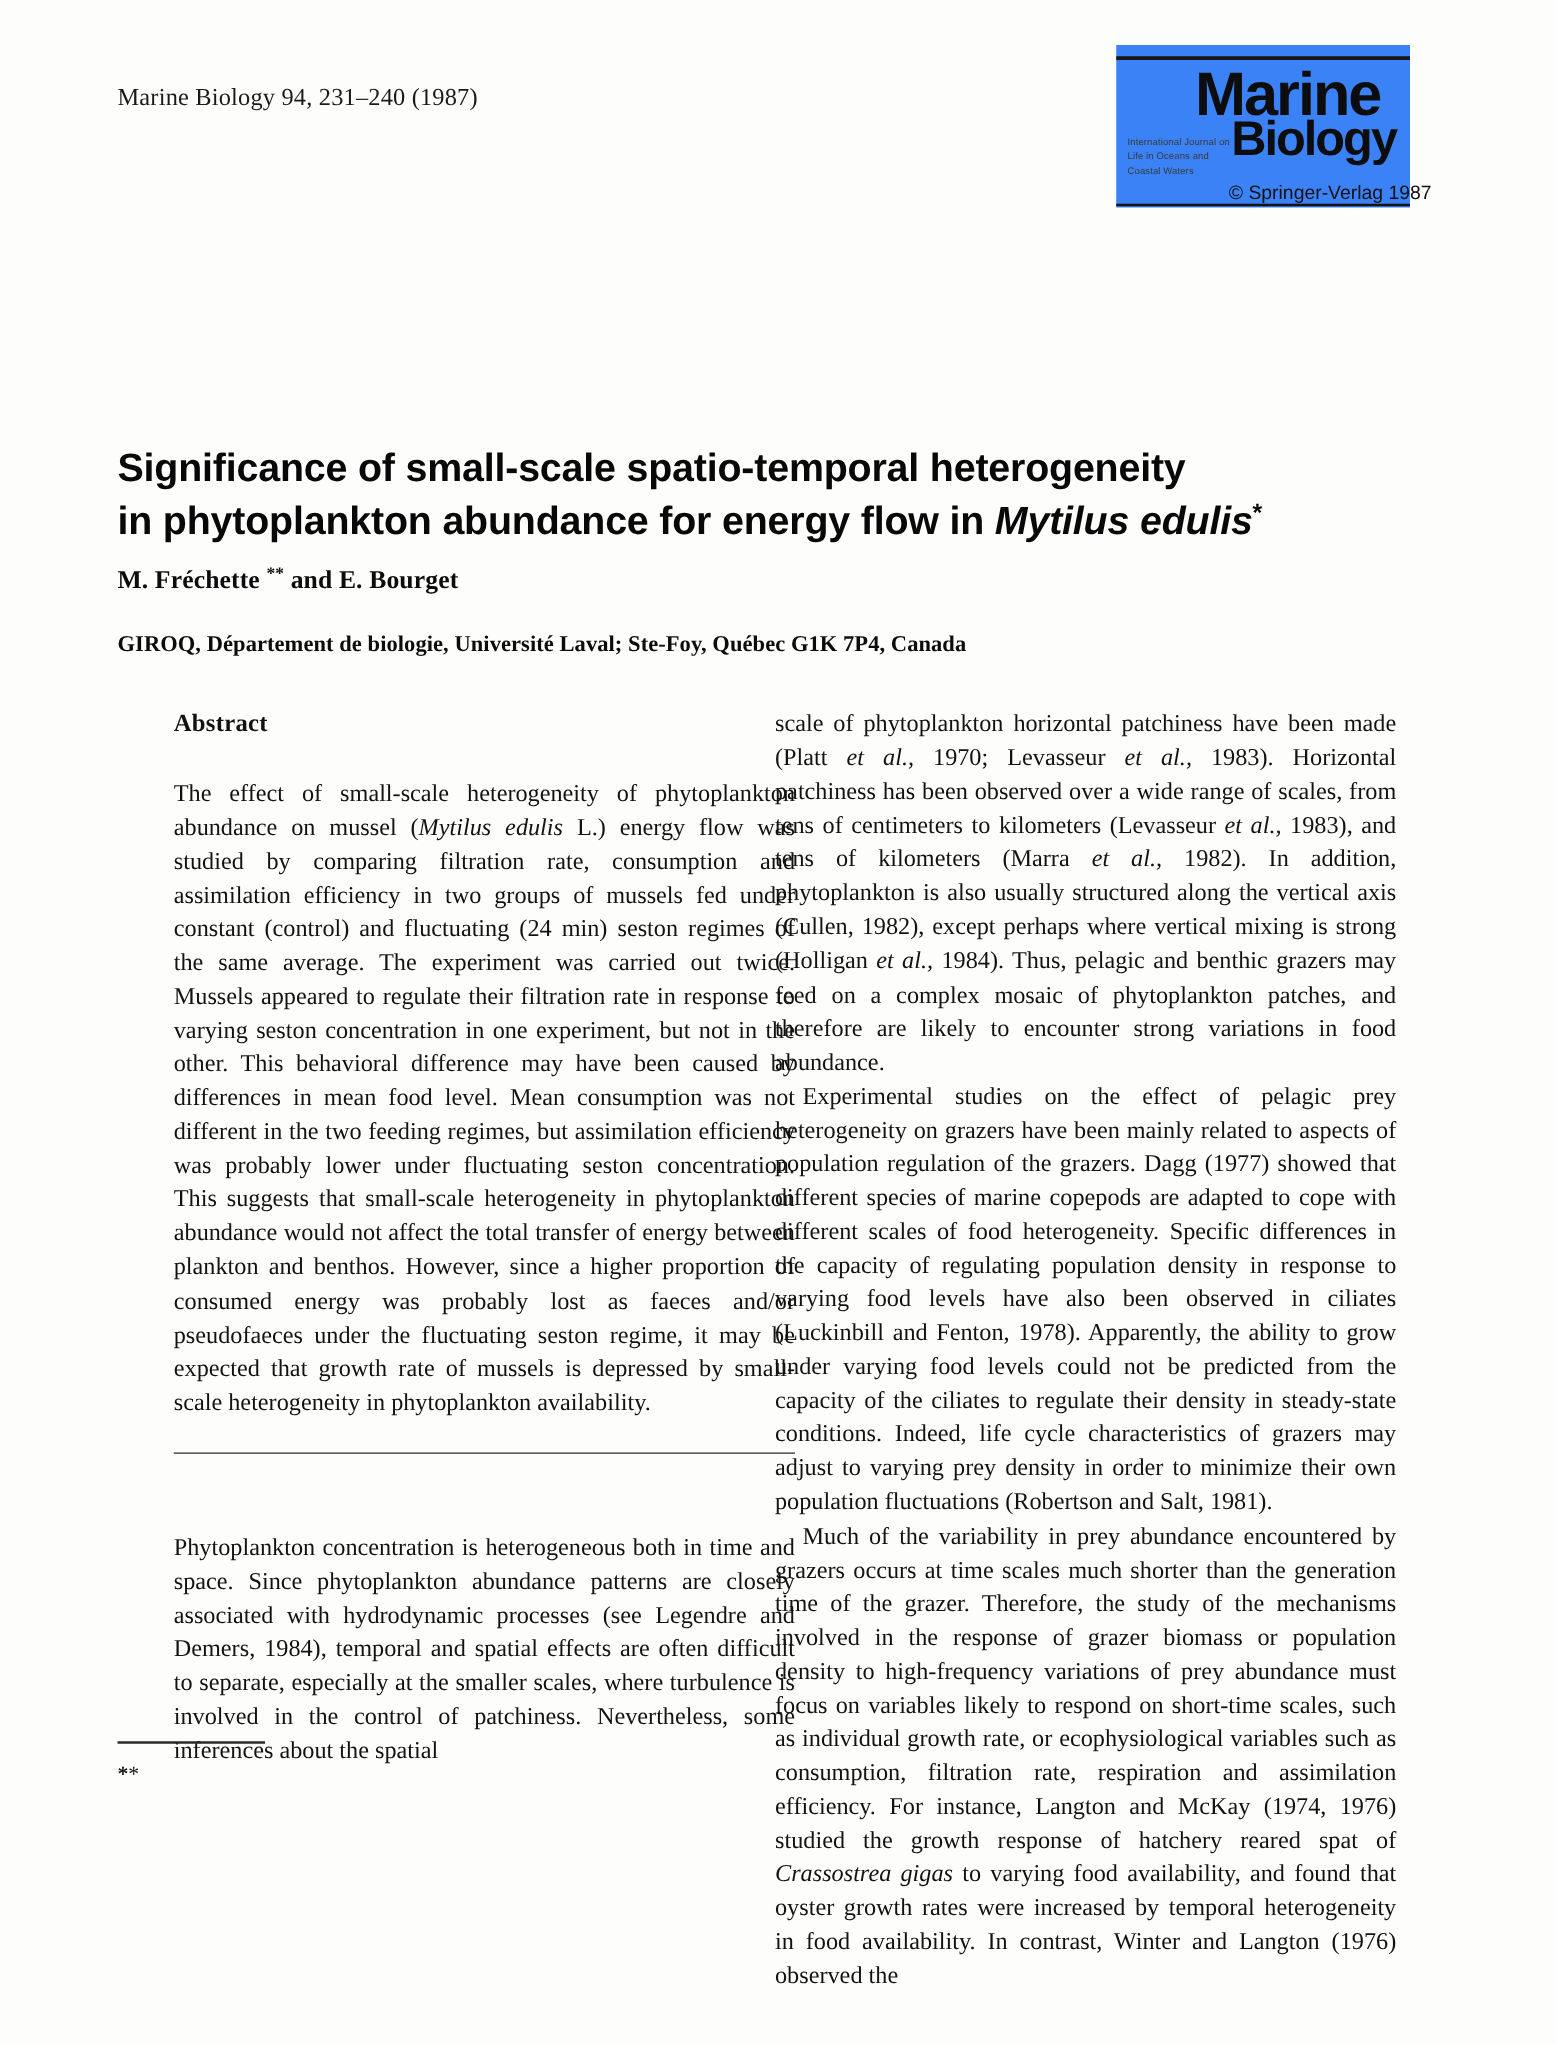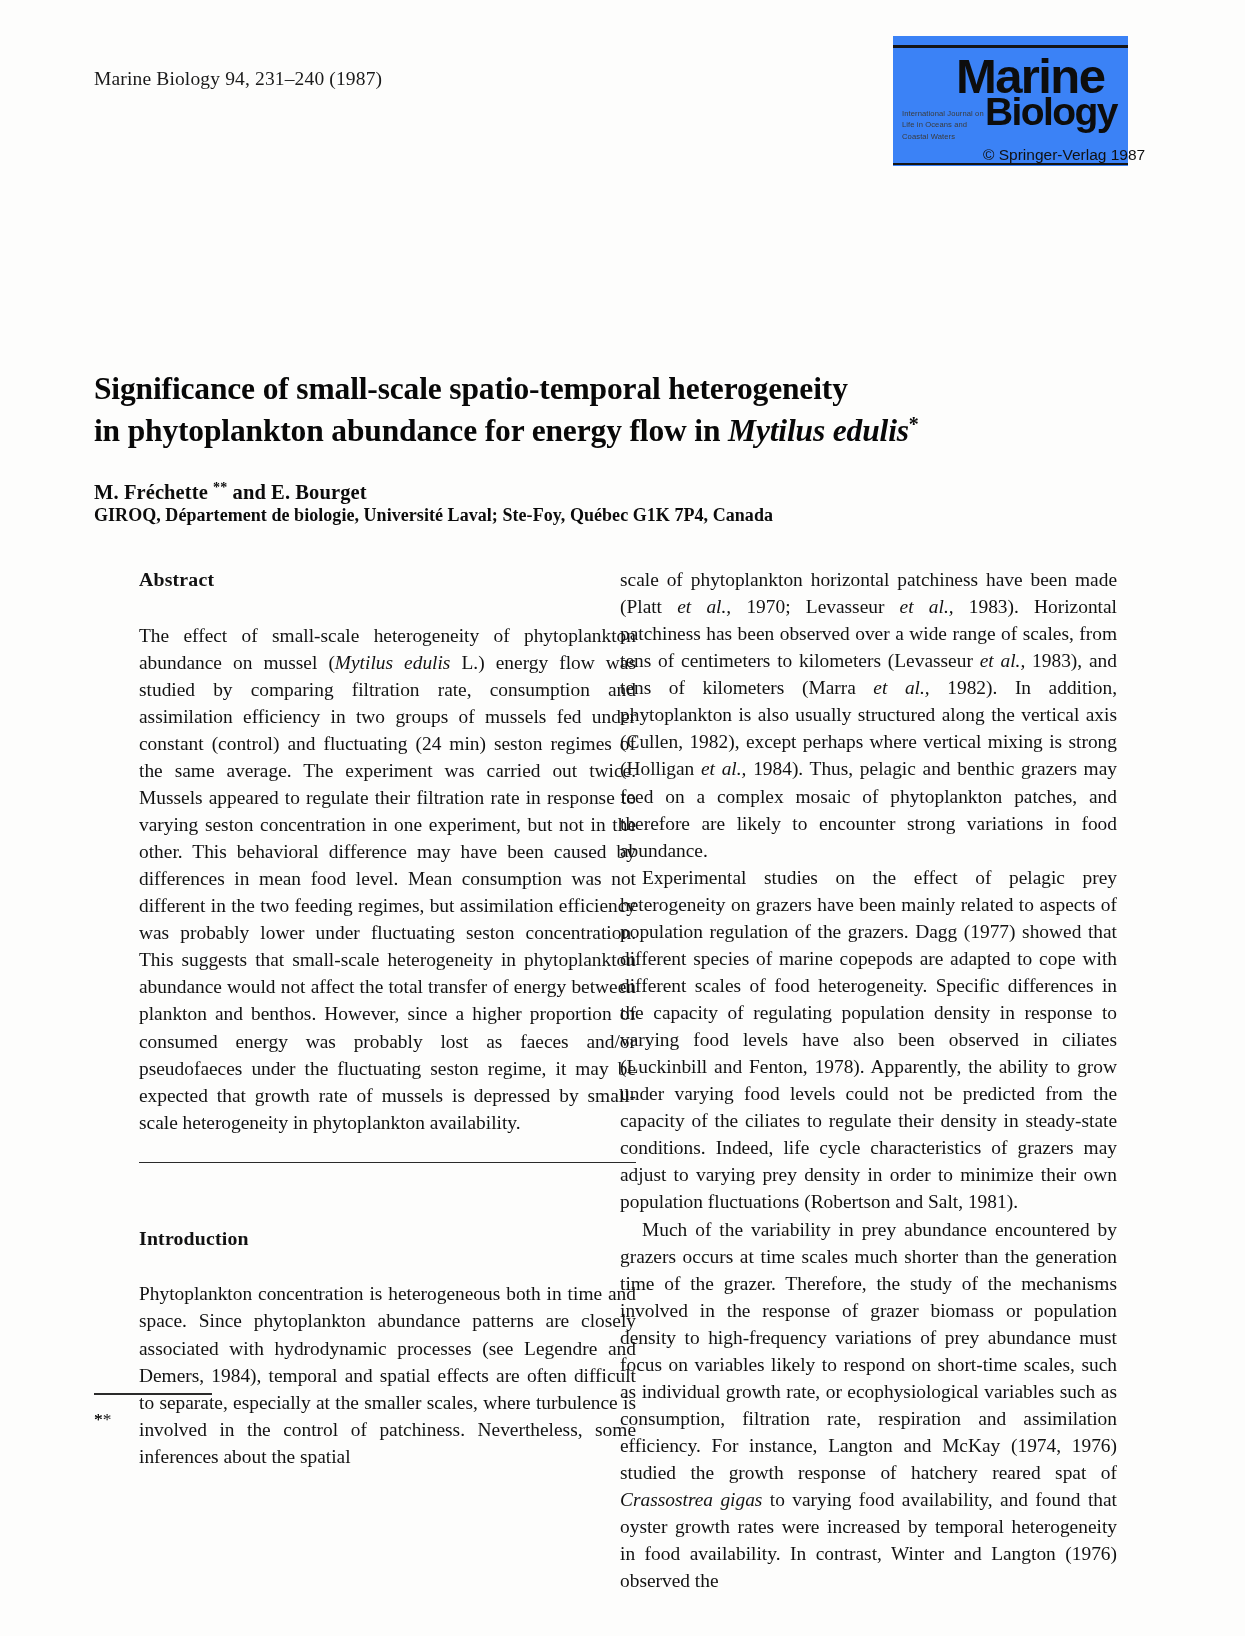--- a/index.html
+++ b/index.html
@@ -99,23 +99,23 @@
     font-family: "Liberation Sans", sans-serif;
     font-size: 15.5px;
     color: #101010;
     white-space: nowrap;
   }
 
   
   .title {
     position: absolute;
     left: 94px;
-    top: 347px;
+    top: 333px;
     width: 1020px;
-    font-family: Liberation Serif, serif;
+    font-family: Liberation Sans, sans-serif;
     font-weight: bold;
     font-size: 31.5px;
     line-height: 1.33;
     letter-spacing: -0.15px;
     color: #080808;
   }
   .title .sup {
     font-size: 20px;
     vertical-align: 10px;
     font-weight: bold;
@@ -123,21 +123,20 @@
   .title i { font-style: italic; }
 
   .authors {
     position: absolute;
     left: 94px;
     top: 452px;
     font-size: 20.5px;
     font-weight: bold;
     letter-spacing: 0.1px;
     color: #0c0c0c;
-    margin-top: 28px;
   }
   .authors .sup {
     font-size: 14px;
     vertical-align: 7px;
   }
 
   .affiliation {
     position: absolute;
     left: 94px;
     top: 505px;
@@ -243,21 +242,20 @@
   <div class="affiliation">GIROQ, Département de biologie, Université Laval; Ste-Foy, Québec G1K 7P4, Canada</div>
 
   <div class="col col-left">
     <div class="section-head">Abstract</div>
 
     <p><span>The effect of small-scale heterogeneity of phytoplankton abundance on mussel (</span><i>Mytilus edulis</i><span> L.) energy flow was studied by comparing filtration rate, consumption and assimilation efficiency in two groups of mussels fed under constant (control) and fluctuating (24 min) seston regimes of the same average. The experiment was carried out twice. Mussels appeared to regulate their filtration rate in response to varying seston concentration in one experiment, but not in the other. This behavioral difference may have been caused by differences in mean food level. Mean consumption was not different in the two feeding regimes, but assimilation efficiency was probably lower under fluctuating seston concentration. This suggests that small-scale heterogeneity in phytoplankton abundance would not affect the total transfer of energy between plankton and benthos. However, since a higher proportion of consumed energy was probably lost as faeces and/or pseudofaeces under the fluctuating seston regime, it may be expected that growth rate of mussels is depressed by small-scale heterogeneity in phytoplankton availability.</span></p>
 
     <hr class="rule">
 
     <div class="intro-wrap">
-      <div class="section-head">Introduction</div>
       <p>Phytoplankton concentration is heterogeneous both in time and space. Since phytoplankton abundance patterns are closely associated with hydrodynamic processes (see Legendre and Demers, 1984), temporal and spatial effects are often difficult to separate, especially at the smaller scales, where turbulence is involved in the control of patchiness. Nevertheless, some inferences about the spatial</p>
     </div>
   </div>
 
   <div class="col col-right">
     <p><span>scale of phytoplankton horizontal patchiness have been made (Platt </span><i>et al.,</i><span> 1970; Levasseur </span><i>et al.,</i><span> 1983). Horizontal patchiness has been observed over a wide range of scales, from tens of centimeters to kilometers (Levasseur </span><i>et al.,</i><span> 1983), and tens of kilometers (Marra </span><i>et al.,</i><span> 1982). In addition, phytoplankton is also usually structured along the vertical axis (Cullen, 1982), except perhaps where vertical mixing is strong (Holligan </span><i>et al.,</i><span> 1984). Thus, pelagic and benthic grazers may feed on a complex mosaic of phytoplankton patches, and therefore are likely to encounter strong variations in food abundance.</span></p>
 
     <p class="indent">Experimental studies on the effect of pelagic prey heterogeneity on grazers have been mainly related to aspects of population regulation of the grazers. Dagg (1977) showed that different species of marine copepods are adapted to cope with different scales of food heterogeneity. Specific differences in the capacity of regulating population density in response to varying food levels have also been observed in ciliates (Luckinbill and Fenton, 1978). Apparently, the ability to grow under varying food levels could not be predicted from the capacity of the ciliates to regulate their density in steady-state conditions. Indeed, life cycle characteristics of grazers may adjust to varying prey density in order to minimize their own population fluctuations (Robertson and Salt, 1981).</p>
 
     <p class="indent"><span>Much of the variability in prey abundance encountered by grazers occurs at time scales much shorter than the generation time of the grazer. Therefore, the study of the mechanisms involved in the response of grazer biomass or population density to high-frequency variations of prey abundance must focus on variables likely to respond on short-time scales, such as individual growth rate, or ecophysiological variables such as consumption, filtration rate, respiration and assimilation efficiency. For instance, Langton and McKay (1974, 1976) studied the growth response of hatchery reared spat of </span><i>Crassostrea gigas</i><span> to varying food availability, and found that oyster growth rates were increased by temporal heterogeneity in food availability. In contrast, Winter and Langton (1976) observed the</span></p>

